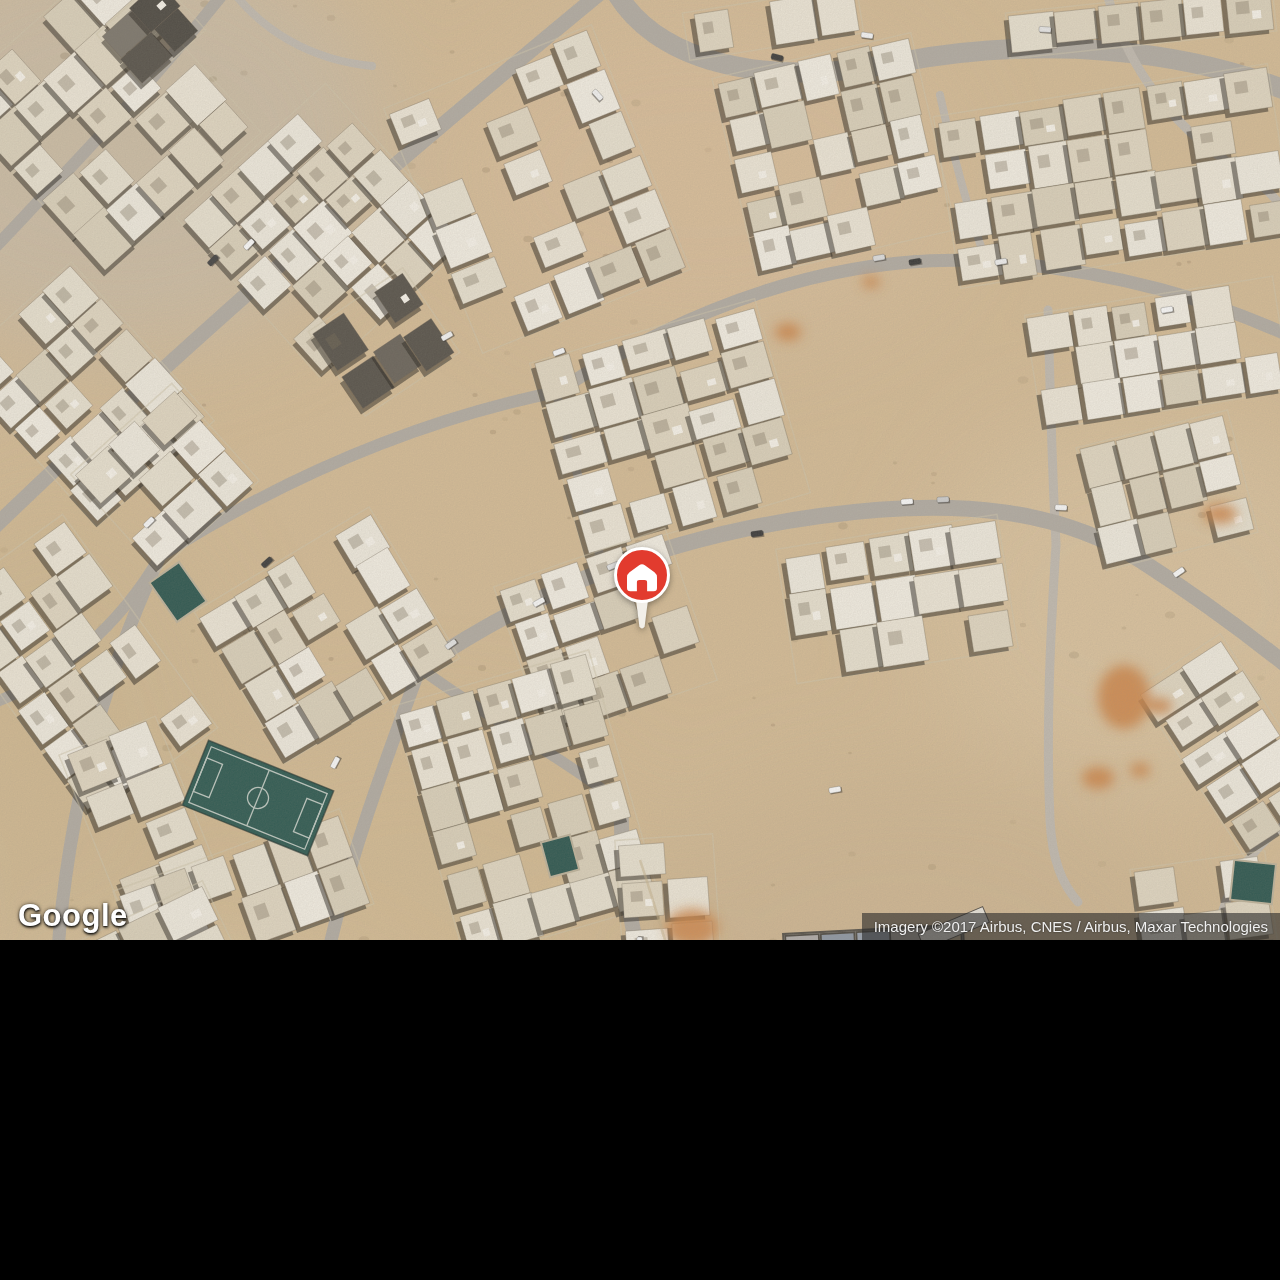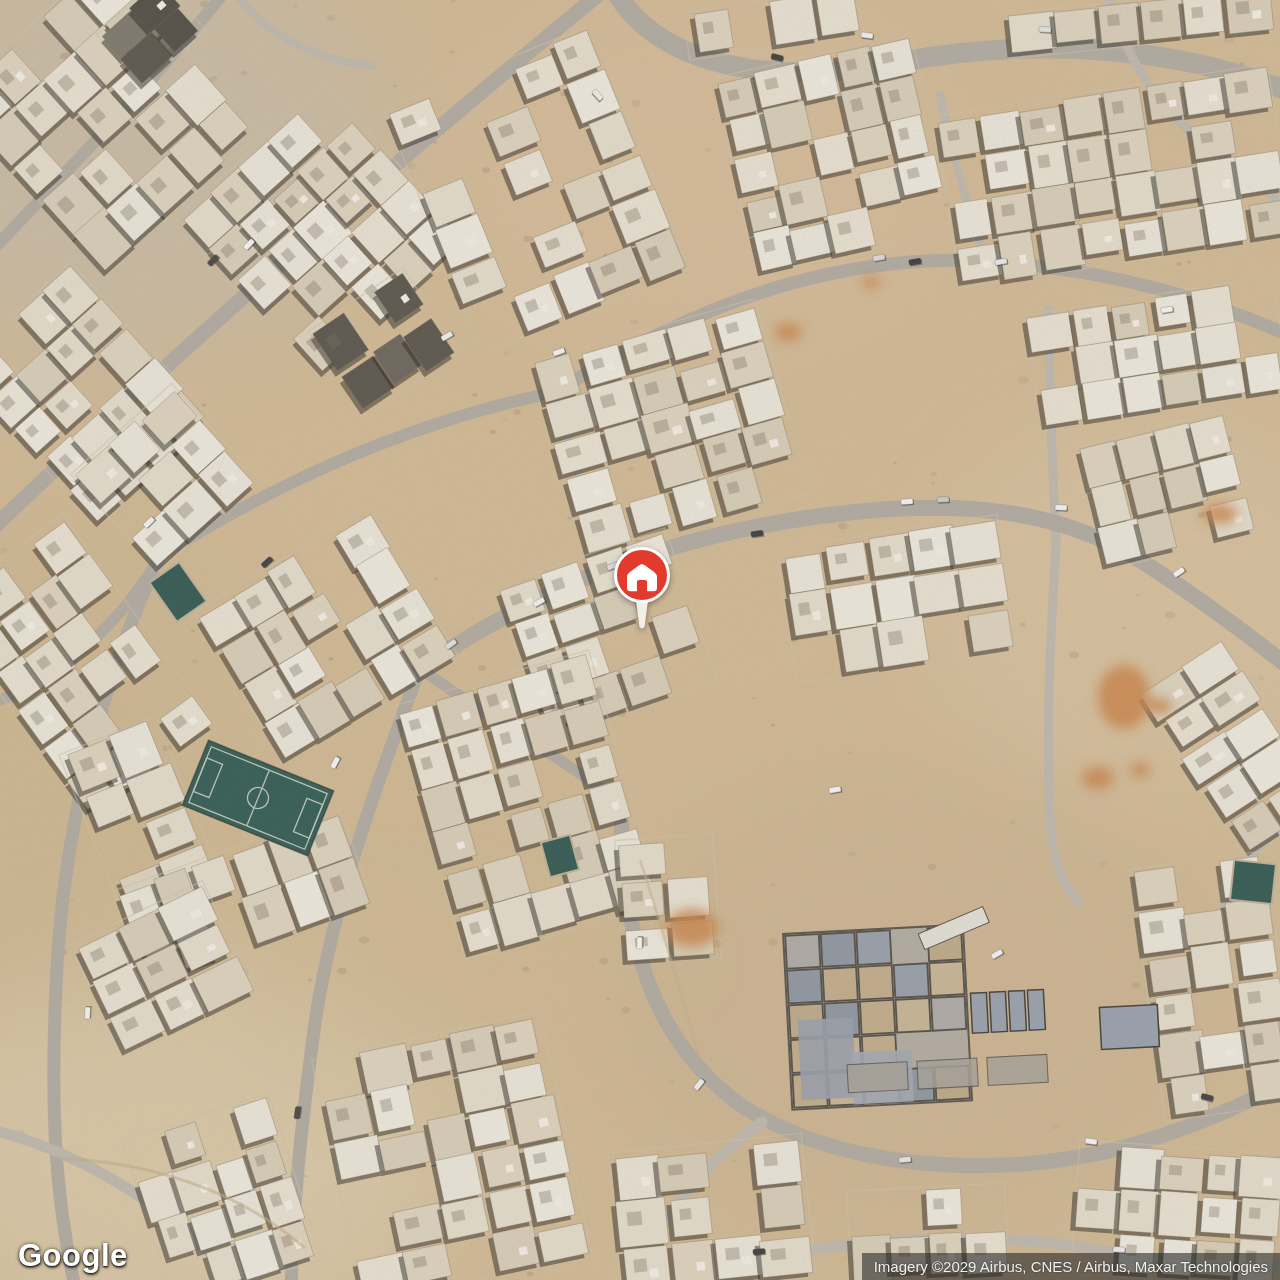--- a/index.html
+++ b/index.html
@@ -1,17 +1,17 @@
 <!DOCTYPE html>
 <html><head>
 <meta charset="utf-8">
 <style>
   html,body{margin:0;padding:0;background:#000;}
   .stage{
-    position:relative;width:1280px;height:1280px;overflow:hidden;
+    position:relative;width:1280px;height:940px;overflow:hidden;
     font-family:"Liberation Sans",sans-serif;background:#d6bd97;
   }
   .stage svg.imagery{position:absolute;left:0;top:0;width:1280px;height:1280px;display:block;}
   .pin{
     position:absolute;left:608px;top:540px;width:68px;height:96px;
     filter:drop-shadow(0 2px 3px rgba(0,0,0,.38));cursor:pointer;
   }
   .glogo{
     position:absolute;left:18px;bottom:6px;
     font-size:31px;font-weight:700;letter-spacing:.5px;color:#fff;
@@ -1659,15 +1659,15 @@
       <circle cx="34" cy="35" r="26.5" stroke-width="3" stroke="#ffffff" fill="#E23B2E"></circle>
       <path transform="translate(34,36.5) scale(1.5)" d="M -3.4,9.8 L -7.8,9.8 Q -10,9.8 -10,7.6 L -10,0.6 Q -10,-1.5 -8.3,-2.8 L -1.9,-7.5 Q 0,-8.9 1.9,-7.5 L 8.3,-2.8 Q 10,-1.5 10,0.6 L 10,7.6 Q 10,9.8 7.8,9.8 L 3.4,9.8 L 3.4,4.0 Q 3.4,2.4 1.7,2.4 L -1.7,2.4 Q -3.4,2.4 -3.4,4.0 Z" fill="#ffffff"></path>
     </svg>
   </div>
 
   <div class="glogo">
     <span>Google</span>
   </div>
 
   <div class="attrib">
-    <span>Imagery ©2029 Airbus, CNES / Airbus, Maxar Technologies</span>
+    <span>Imagery ©2017 Airbus, CNES / Airbus, Maxar Technologies</span>
   </div>
 </div>
 
 </body></html>

